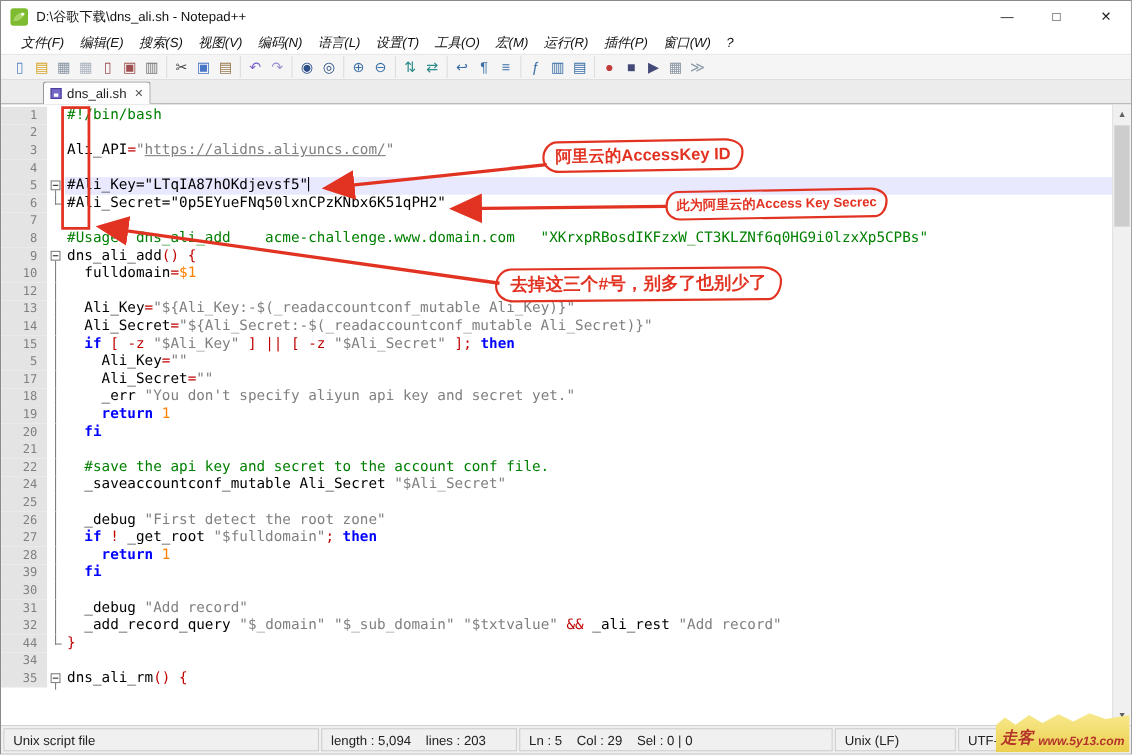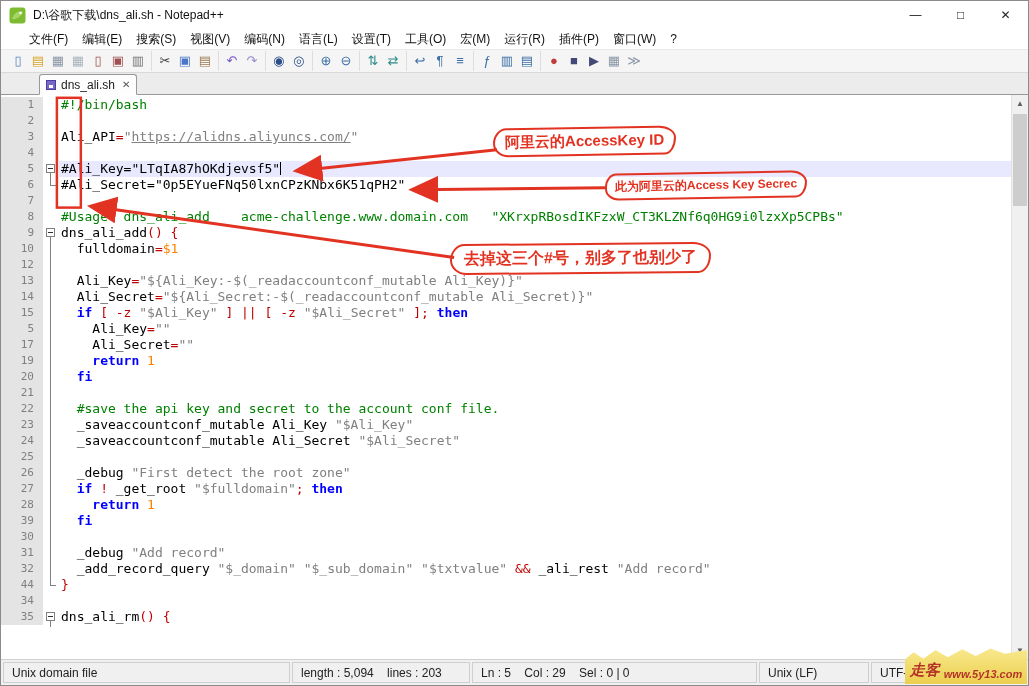--- a/index.html
+++ b/index.html
@@ -8,21 +8,21 @@
   .window { position:relative; width:1029px; height:686px; border:1px solid #8a8a8a; display:flex; flex-direction:column; background:#fff; }
 
   
   .titlebar { height:28px; flex:0 0 28px; background:#ffffff; display:flex; align-items:center; }
   .app-icon { width:17px; height:17px; margin:0 7px 0 8px; }
   .title-text { font-size:12px; color:#111; }
   .tb-spacer { flex:1; }
   .win-btn { width:45px; height:100%; display:flex; align-items:center; justify-content:center; font-size:12px; color:#222; cursor:default; }
 
   
-  .menubar { height:20px; flex:0 0 20px; background:#ffffff; display:flex; align-items:center; padding-left:21px; }
+  .menubar { height:20px; flex:0 0 20px; background:#ffffff; display:flex; align-items:center; padding-left:11px;font-style:italic; }
   .menu-item { font-size:12px; color:#111; padding:2px 7px; white-space:nowrap; }
 
   
   .toolbar { height:24px; flex:0 0 24px; background:#f5f5f5; border-top:1px solid #e8e8e8; border-bottom:1px solid #d9d9d9; display:flex; align-items:center; padding-left:4px; }
   .tb-group { display:flex; align-items:center; padding:0 3px; border-right:1px solid #ddd; height:20px; }
   .tb-group:last-child { border-right:none; }
   .tb-icon { width:20px; height:20px; display:flex; align-items:center; justify-content:center; font-size:13px; line-height:20px; }
 
   
   .tabbar { height:22px; flex:0 0 22px; background:#ececec; display:flex; align-items:flex-end; border-bottom:1px solid #989898; padding-left:2px; }
@@ -270,20 +270,27 @@
           <span class="code-text"><span class="tk-df">    Ali_Key</span><span class="tk-op">=</span><span class="tk-st">""</span></span>
         </div>
         <div class="code-row">
           <span class="gutter-num">17</span>
           <span class="fold-cell">
             <span class="fold-line"></span>
           </span>
           <span class="code-text"><span class="tk-df">    Ali_Secret</span><span class="tk-op">=</span><span class="tk-st">""</span></span>
         </div>
         <div class="code-row">
+          <span class="gutter-num">18</span>
+          <span class="fold-cell">
+            <span class="fold-line"></span>
+          </span>
+          <span class="code-text"><span class="tk-df">    _err </span><span class="tk-st">"You don't specify aliyun api key and secret yet."</span></span>
+        </div>
+        <div class="code-row">
           <span class="gutter-num">19</span>
           <span class="fold-cell">
             <span class="fold-line"></span>
           </span>
           <span class="code-text"><span class="tk-df">    </span><span class="tk-kw">return</span><span class="tk-df"> </span><span class="tk-var">1</span></span>
         </div>
         <div class="code-row">
           <span class="gutter-num">20</span>
           <span class="fold-cell">
             <span class="fold-line"></span>
@@ -296,27 +303,20 @@
             <span class="fold-line"></span>
           </span>
           <span class="code-text"></span>
         </div>
         <div class="code-row">
           <span class="gutter-num">22</span>
           <span class="fold-cell">
             <span class="fold-line"></span>
           </span>
           <span class="code-text"><span class="tk-df">  </span><span class="tk-cm">#save the api key and secret to the account conf file.</span></span>
-        </div>
-        <div class="code-row">
-          <span class="gutter-num">23</span>
-          <span class="fold-cell">
-            <span class="fold-line"></span>
-          </span>
-          <span class="code-text"><span class="tk-df">  _saveaccountconf_mutable Ali_Key </span><span class="tk-st">"$Ali_Key"</span></span>
         </div>
         <div class="code-row">
           <span class="gutter-num">24</span>
           <span class="fold-cell">
             <span class="fold-line"></span>
           </span>
           <span class="code-text"><span class="tk-df">  _saveaccountconf_mutable Ali_Secret </span><span class="tk-st">"$Ali_Secret"</span></span>
         </div>
         <div class="code-row">
           <span class="gutter-num">25</span>
@@ -395,21 +395,21 @@
         </div>
       </div>
     <div class="vscroll">
       <div class="vs-arrow">▲</div>
       <div class="vs-thumb"></div>
       <div class="vs-arrow down">▼</div>
     </div>
   </div>
 
   <div class="statusbar">
-    <div class="sb-pane sb-1">Unix domain file</div>
+    <div class="sb-pane sb-1">Unix script file</div>
     <div class="sb-pane sb-2">length : 5,094    lines : 203</div>
     <div class="sb-pane sb-3">Ln : 5    Col : 29    Sel : 0 | 0</div>
     <div class="sb-pane sb-4">Unix (LF)</div>
     <div class="sb-pane sb-5">UTF-8</div>
     <div class="sb-pane sb-6"></div>
   </div>
 
   <svg class="overlay-svg" viewBox="0 0 1029 686">
     <defs>
       <marker id="ah" markerWidth="10" markerHeight="9" refX="8" refY="4.5" orient="auto">

